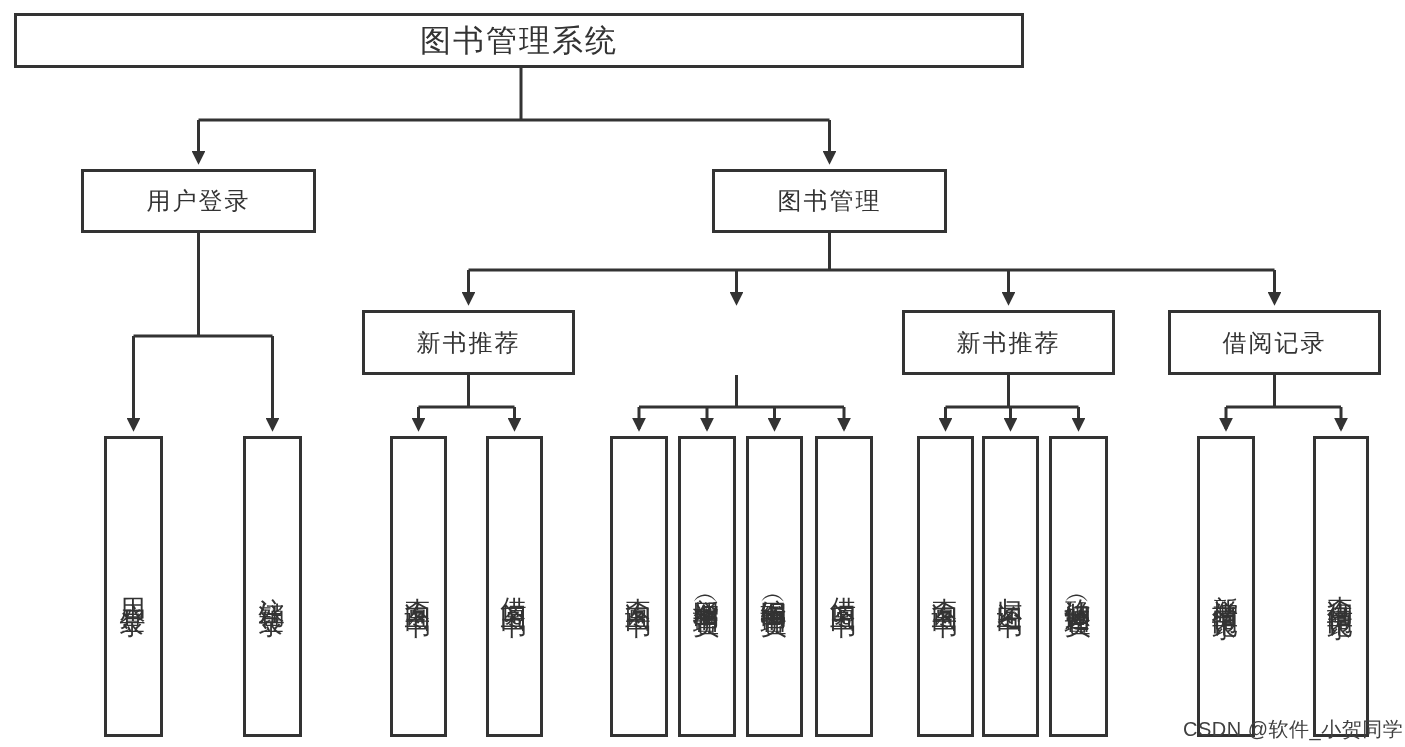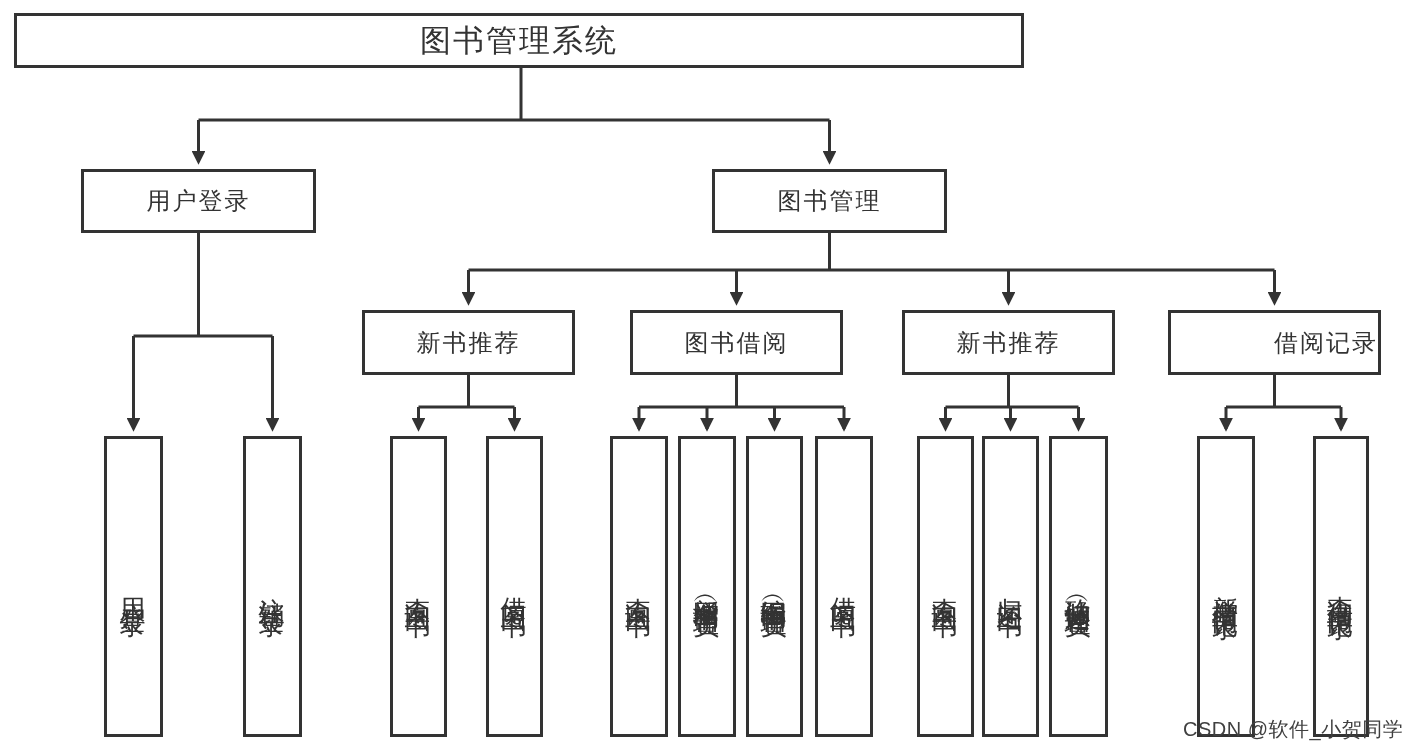--- a/index.html
+++ b/index.html
@@ -20,21 +20,21 @@
     font-size:24px;color:#333333;letter-spacing:2px;
     white-space:nowrap;
   }
   .root{left:14px;top:13px;width:1010px;height:55px;font-size:31px;}
   .lvl2-user{left:81px;top:169px;width:235px;height:64px;}
   .lvl2-book{left:712px;top:169px;width:235px;height:64px;}
   .lvl3{top:310px;width:213px;height:65px;}
   .l3-a{left:362px;}
   .l3-b{left:630px;}
   .l3-c{left:902px;}
-  .l3-d{left:1168px;justify-content:flex-end;}
+  .l3-d{left:1168px;}
   .leaf{
     position:absolute;
     top:436px;height:301px;
     box-sizing:border-box;
     border:3px solid #333333;
     background:#ffffff;
     writing-mode:vertical-rl;
     display:flex;align-items:center;justify-content:center;
     font-size:26px;letter-spacing:5px;color:#333333;
     white-space:nowrap;
@@ -122,23 +122,20 @@
   <div class="hbox lvl2-user">
     <span>用户登录</span>
   </div>
   <div class="hbox lvl2-book">
     <span>图书管理</span>
   </div>
 
   <div class="hbox lvl3 l3-a">
     <span>新书推荐</span>
   </div>
-  <div class="hbox lvl3 l3-b">
-    <span>图书借阅</span>
-  </div>
   <div class="hbox lvl3 l3-c">
     <span>新书推荐</span>
   </div>
   <div class="hbox lvl3 l3-d">
     <span>借阅记录</span>
   </div>
 
   <div class="leaf lf1">
     <span>用户登录</span>
   </div>

